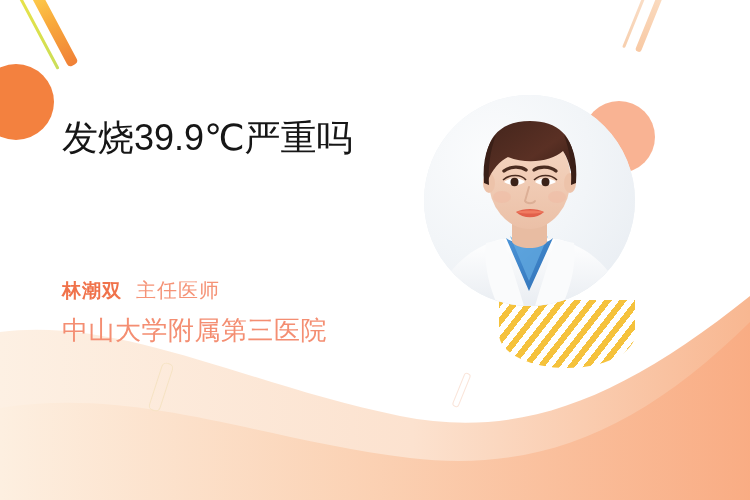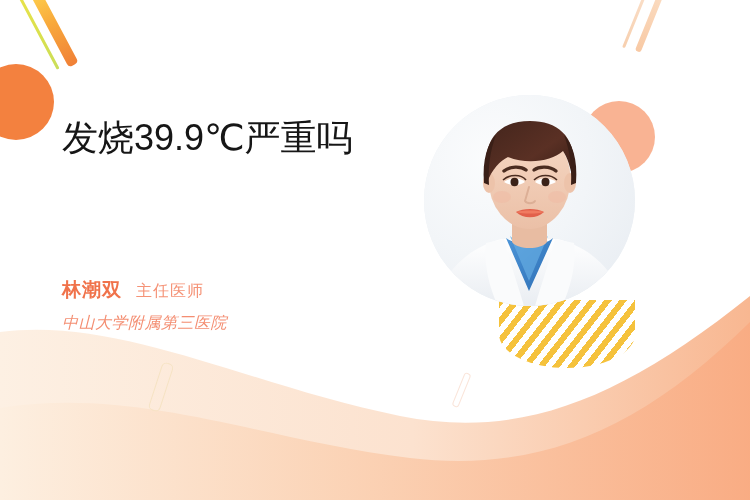--- a/index.html
+++ b/index.html
@@ -183,32 +183,31 @@
     gap: 14px;
     margin-bottom: 9px;
   }
   .doc-name {
     font-size: 19px;
     font-weight: 700;
     color: #F0724A;
     letter-spacing: 1px;
   }
   .doc-title {
-    font-size: 16px;
+    font-size: 20px;
     font-weight: 400;
     color: #F59377;
     letter-spacing: 1px;
   }
   .doc-hospital, .doc-dept {
-    font-size: 16px;
+    font-size: 26px;
     font-weight: 400;
     color: #F48E72;
     letter-spacing: 0.5px;
     line-height: 1.38;
-    font-style: italic;
   }
 </style>
 </head>
 <body>
 
 <div id="card">
 
   <div class="deco-layer">
     <div class="circle-orange-left"></div>
     <div class="stroke stroke-lime"></div>

